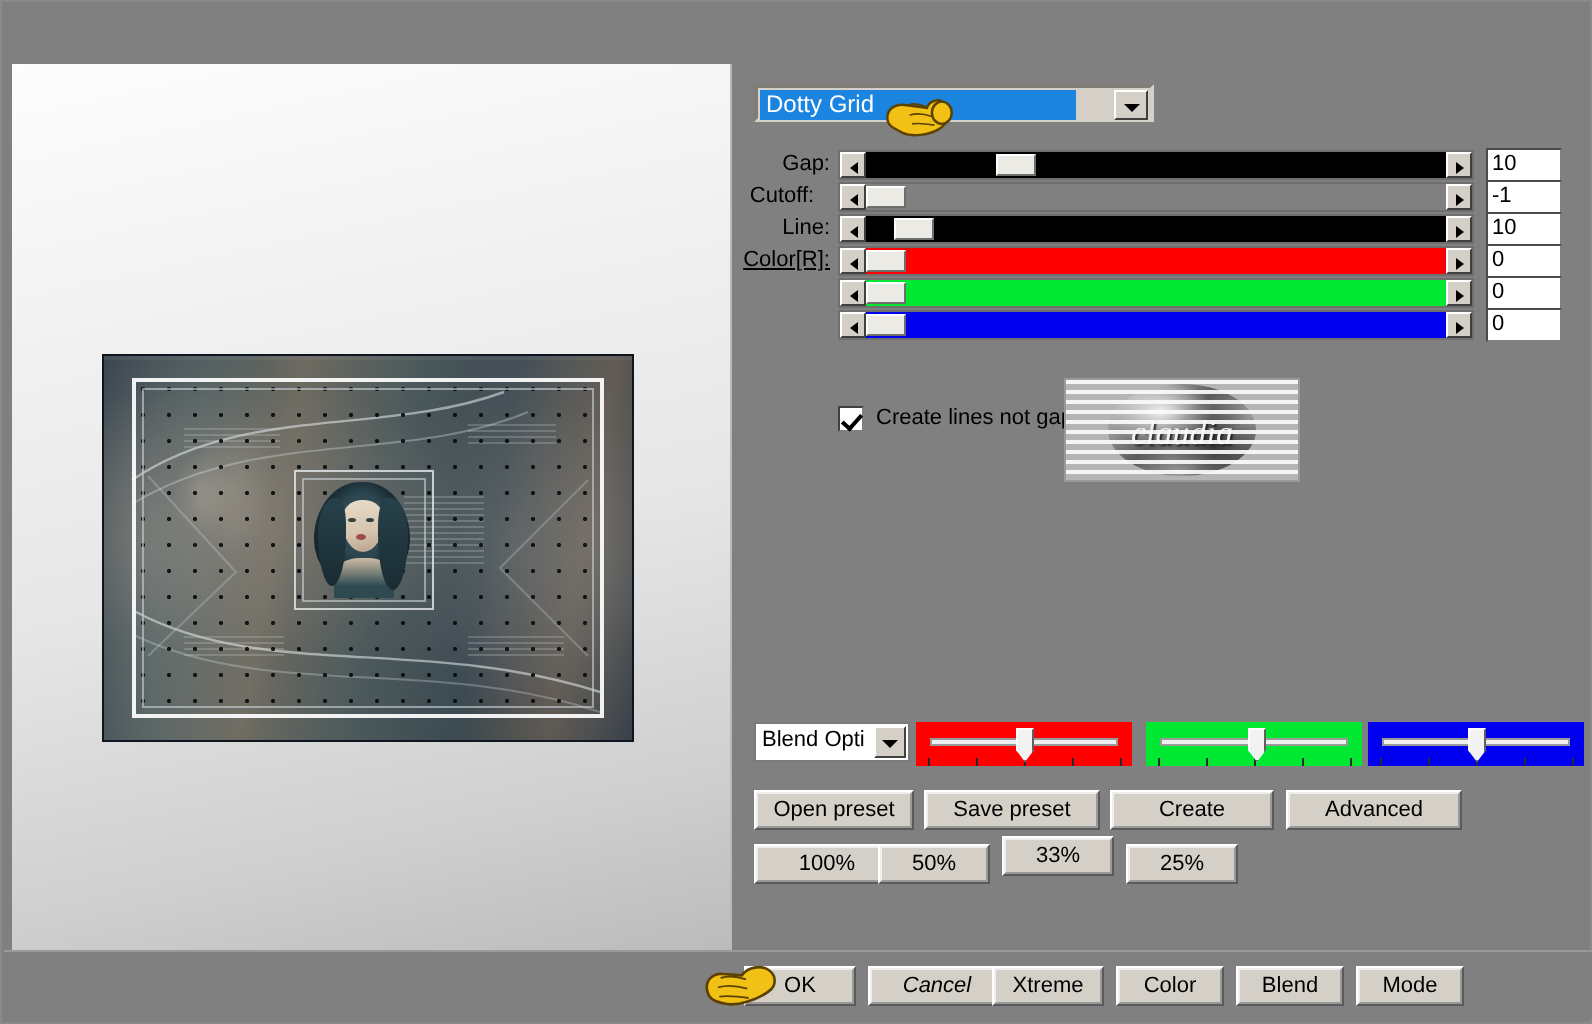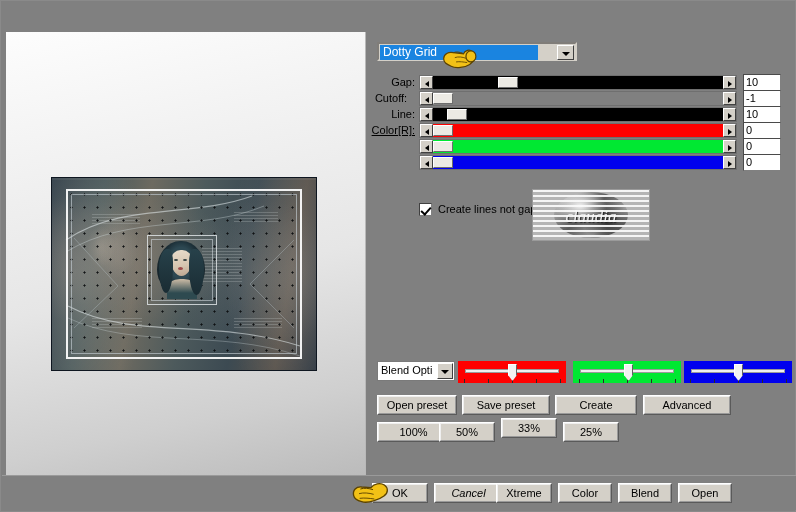--- a/index.html
+++ b/index.html
@@ -495,21 +495,21 @@
       </div>
   </div>
 
   <div class="bottombar">
     <div id="action-buttons">
         <div class="btn" style="left: 370px; top: 7px; width: 56px;">OK</div>
         <div class="btn" style="left: 432px; top: 7px; width: 69px; font-style: italic;">Cancel</div>
         <div class="btn" style="left: 494px; top: 7px; width: 56px;">Xtreme</div>
         <div class="btn" style="left: 556px; top: 7px; width: 54px;">Color</div>
         <div class="btn" style="left: 616px; top: 7px; width: 54px;">Blend</div>
-        <div class="btn" style="left: 676px; top: 7px; width: 54px;">Open</div>
+        <div class="btn" style="left: 676px; top: 7px; width: 54px;">Mode</div>
       </div>
   </div>
 
   <svg class="cursor-hand" style="left:440px;top:43px;" viewBox="0 0 64 42">
     <g transform="translate(2,2)">
       <path d="M2 22 C2 14 10 10 18 12 L34 14 C36 8 44 6 48 10 C54 15 52 26 44 31 C36 36 22 38 14 34 C6 30 2 28 2 22 Z" fill="#f2c116" stroke="#5b4200" stroke-width="2"></path>
       <path d="M18 12 C22 10 28 11 33 13" fill="none" stroke="#5b4200" stroke-width="1.6"></path>
       <path d="M20 20 C26 18 32 19 38 21" fill="none" stroke="#5b4200" stroke-width="1.4"></path>
       <path d="M22 27 C28 26 34 27 40 28" fill="none" stroke="#5b4200" stroke-width="1.4"></path>
       <ellipse cx="46" cy="18" rx="8" ry="9" fill="#f2c116" stroke="#5b4200" stroke-width="2"></ellipse>

